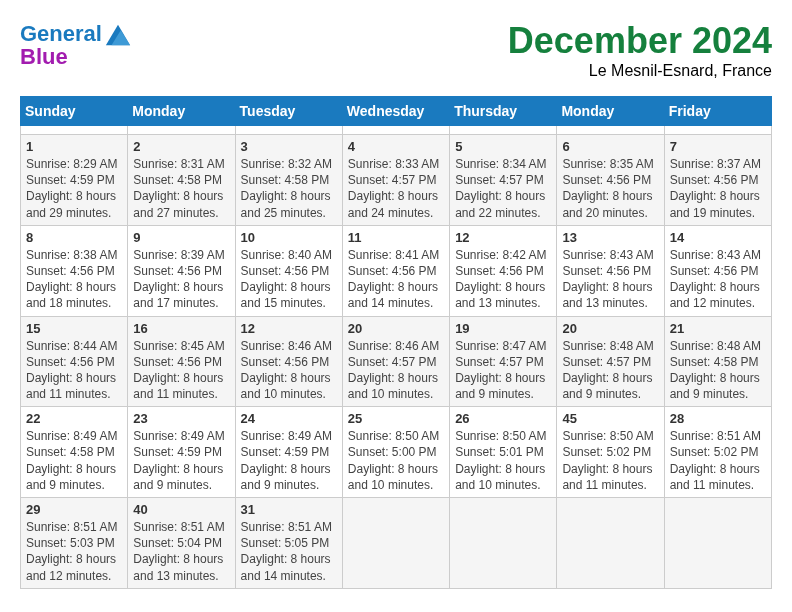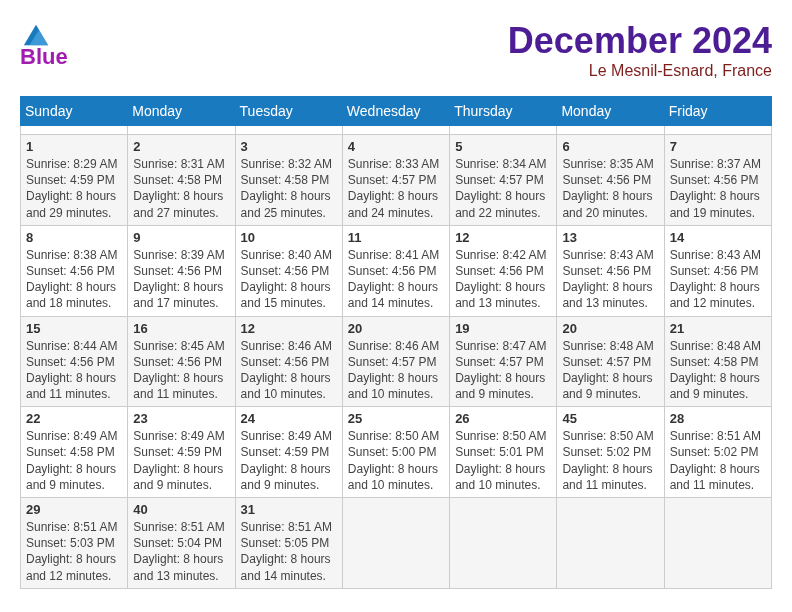--- a/index.html
+++ b/index.html
@@ -33,35 +33,35 @@
       width: 28px;
       height: 28px;
       margin-left: 2px;
     }
     .title-block {
       text-align: right;
     }
     .month-title {
       font-size: 36px;
       font-weight: bold;
-      color: #4c1d95;
+      color: #15803d;
     }
     .location {
       font-size: 16px;
-      color: #7f1d1d;
+      color: #000000;
     }
     .calendar {
       width: 100%;
       border-collapse: collapse;
     }
     .calendar th {
       background: #1a7abf;
       color: #fff;
       font-size: 14px;
-      font-weight: normal;
+      font-weight: bold;
       padding: 6px 4px;
       text-align: left;
       border: 1px solid #1a7abf;
     }
     .calendar td {
       border: 1px solid #ccc;
       vertical-align: top;
       padding: 4px 5px;
       font-size: 10px;
       color: #333;
@@ -88,20 +88,23 @@
       background: #f9f9f9;
     }
   </style>
 </head>
 <body>
 
 <div class="header">
   <div class="logo">
     <div>
       <div style="display:flex;align-items:center;">
+        <span class="logo-text">
+          <span>General</span>
+        </span>
         <svg class="logo-icon" viewBox="0 0 30 28" fill="none" xmlns="http://www.w3.org/2000/svg">
           <polygon points="2,26 15,4 28,26" fill="#1a7abf"></polygon>
           <polygon points="8,26 18,10 28,26" fill="#4fa8e0" opacity="0.7"></polygon>
         </svg>
       </div>
       <div style="font-size:22px;font-weight:bold;color:#a21caf;margin-top:-4px;">Blue</div>
     </div>
   </div>
   <div class="title-block">
     <div class="month-title">December 2024</div>

